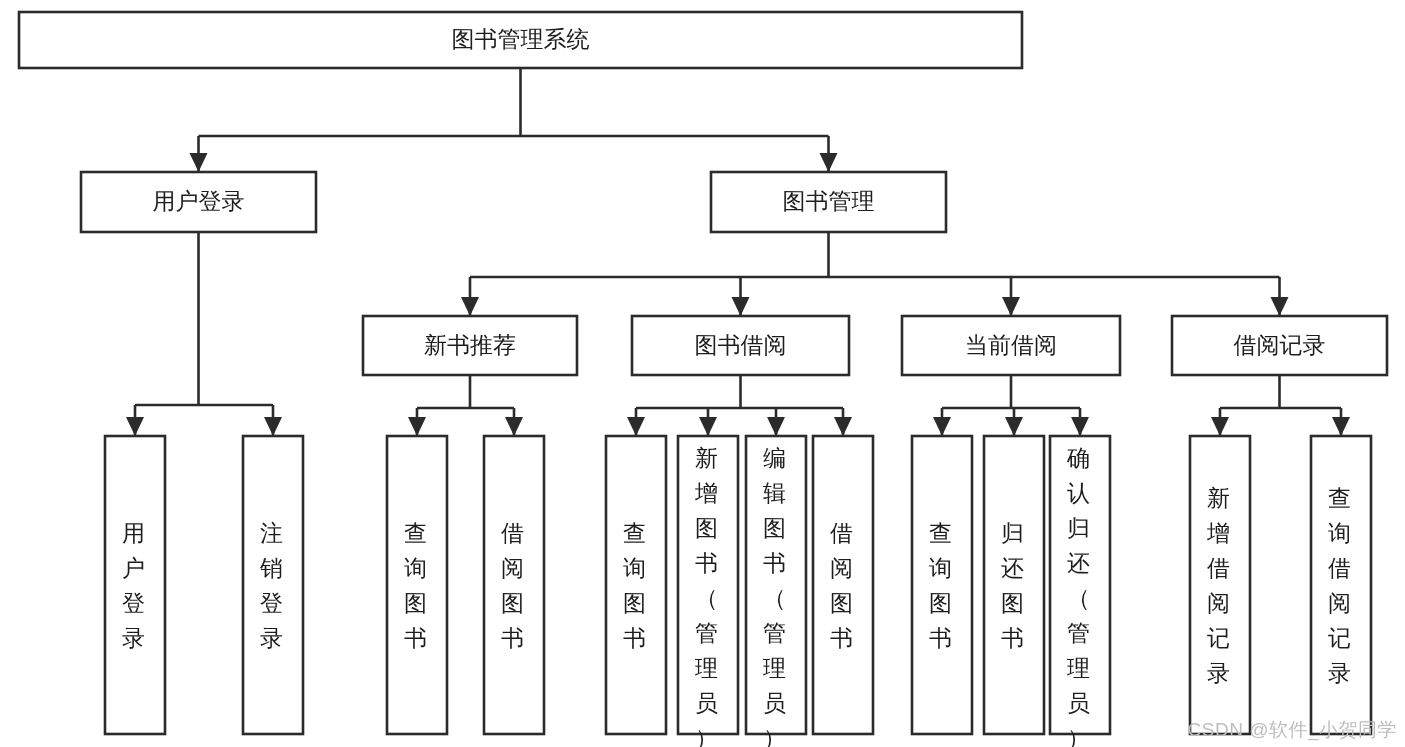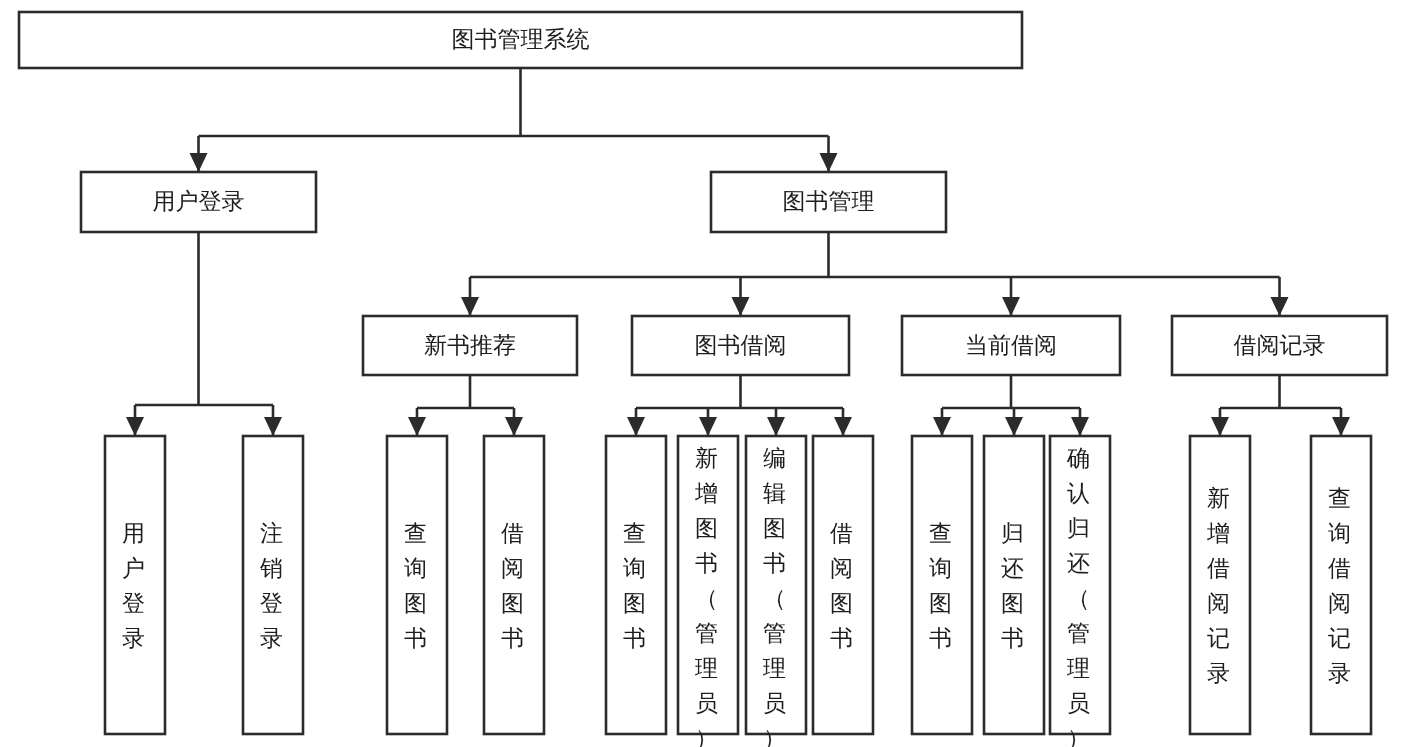--- a/index.html
+++ b/index.html
@@ -202,13 +202,14 @@
         <g>
           <rect x="1190" y="436" width="60" height="298" class="node-rect"></rect>
           <text x="1220" y="506" class="leaf-label"><tspan x="1220" dy="0">新</tspan><tspan x="1220" dy="35">增</tspan><tspan x="1220" dy="35">借</tspan><tspan x="1220" dy="35">阅</tspan><tspan x="1220" dy="35">记</tspan><tspan x="1220" dy="35">录</tspan></text>
         </g>
         <g>
           <rect x="1311" y="436" width="60" height="298" class="node-rect"></rect>
           <text x="1341" y="506" class="leaf-label"><tspan x="1341" dy="0">查</tspan><tspan x="1341" dy="35">询</tspan><tspan x="1341" dy="35">借</tspan><tspan x="1341" dy="35">阅</tspan><tspan x="1341" dy="35">记</tspan><tspan x="1341" dy="35">录</tspan></text>
         </g>
       </g>
   </svg>
+  <div class="watermark">CSDN @软件_小贺同学</div>
 </div>
 
 </body></html>

